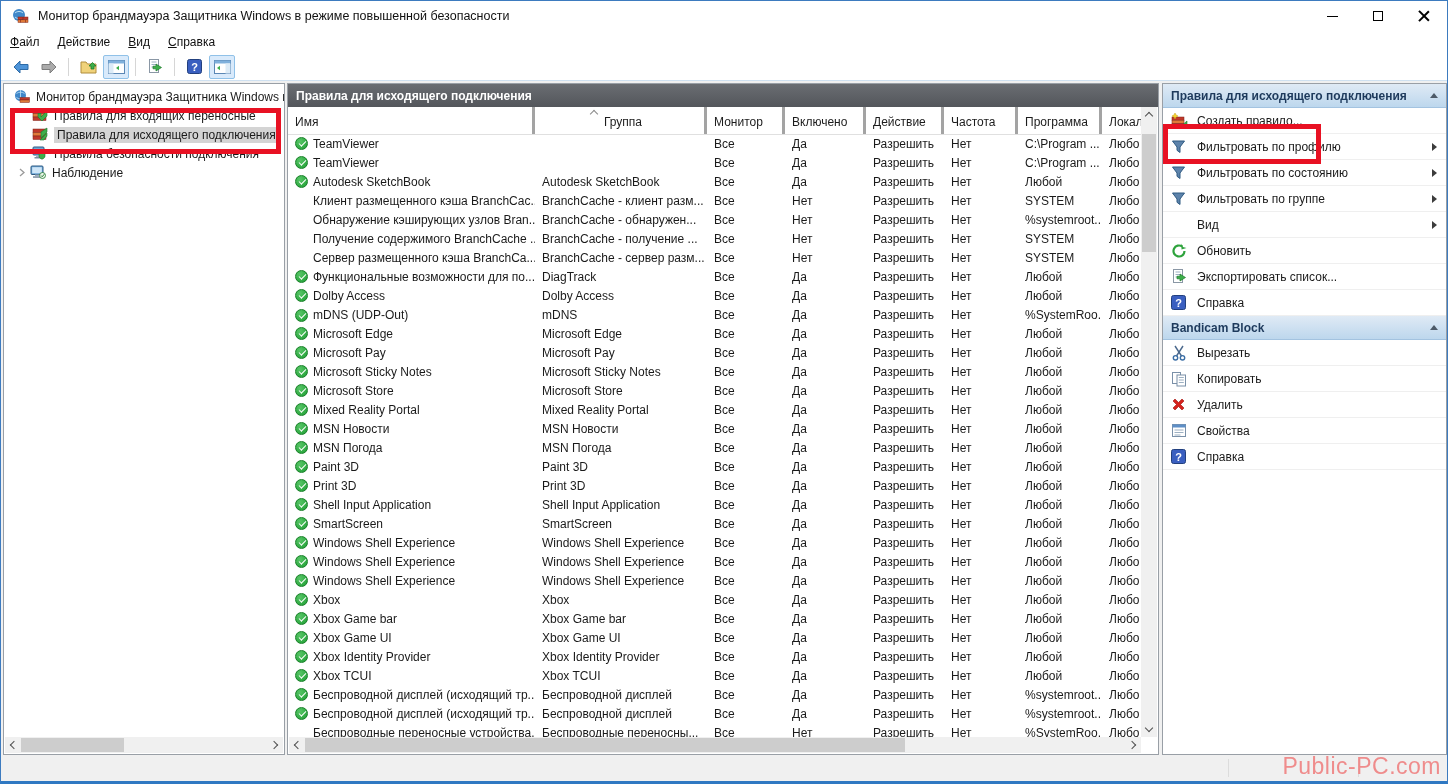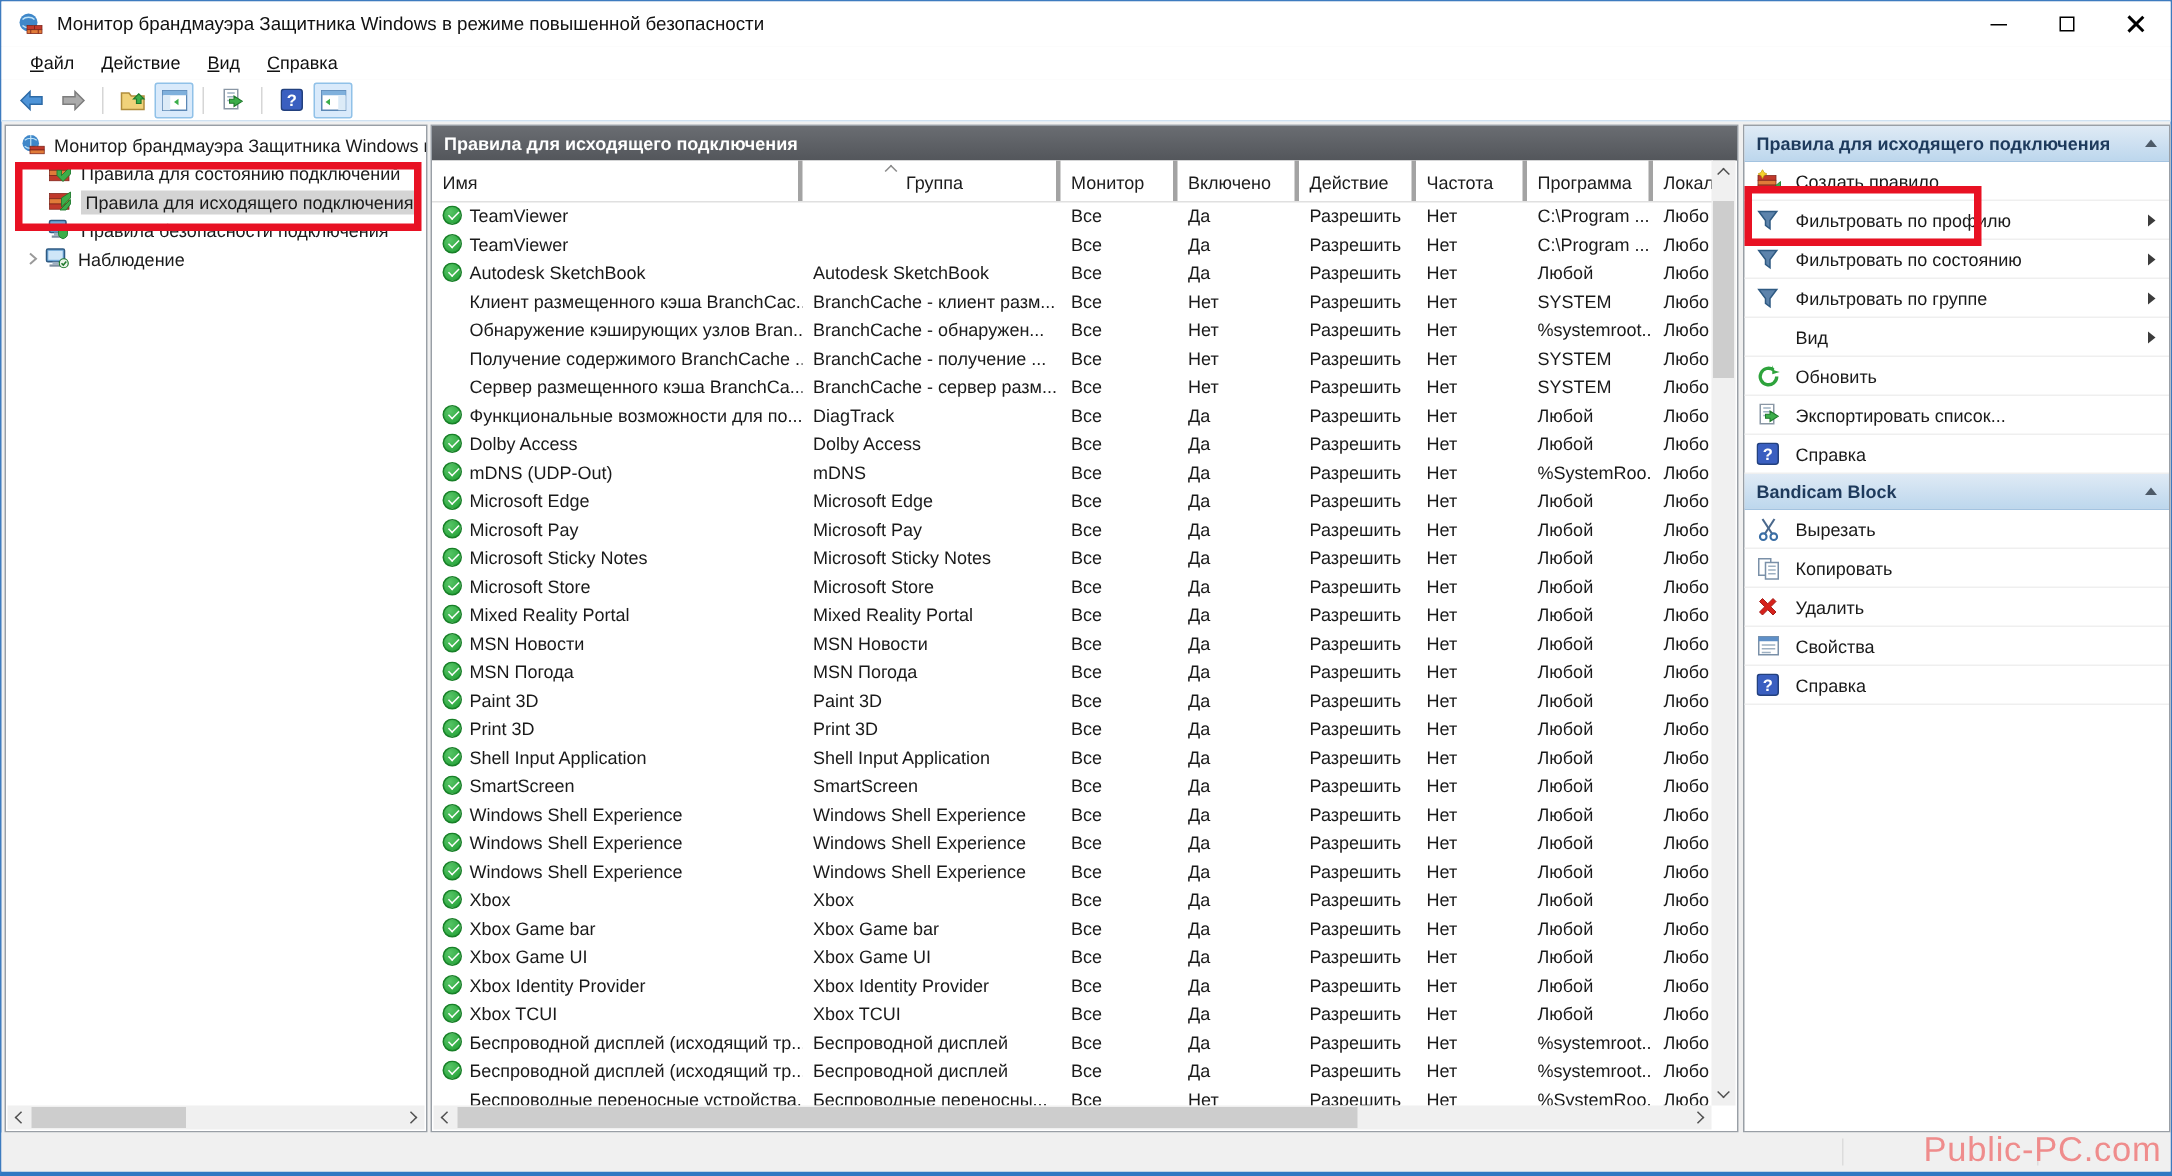--- a/index.html
+++ b/index.html
@@ -17,21 +17,21 @@
   .titlebar .title-text{margin-left:9px;font-size:12.5px;color:#111;white-space:nowrap;}
   .win-controls{position:absolute;right:0;top:0;height:30px;display:flex;}
   .win-btn{width:46px;height:30px;display:flex;align-items:center;justify-content:center;}
   .glyph-min{width:11px;height:1px;background:#000;}
   .glyph-max{width:10px;height:10px;border:1px solid #000;box-sizing:border-box;}
   .glyph-close{position:relative;width:12px;height:12px;}
   .glyph-close:before,.glyph-close:after{content:"";position:absolute;left:5px;top:-1px;width:1.6px;height:14px;background:#000;}
   .glyph-close:before{transform:rotate(45deg);} .glyph-close:after{transform:rotate(-45deg);}
 
   
-  .menubar{position:absolute;left:0;top:30px;right:0;height:22px;background:#fff;display:flex;align-items:center;padding-left:10px;}
+  .menubar{position:absolute;left:0;top:30px;right:0;height:22px;background:#fff;display:flex;align-items:center;}
   .menu-item{padding:2px 9px;color:#111;}
   .menu-item u{text-decoration:underline;}
 
   
   .toolbar{position:absolute;left:0;top:52px;right:0;height:27px;background:#fff;border-bottom:1px solid #cfe1f1;display:flex;align-items:center;padding-left:6px;}
   .tb-btn{width:24px;height:22px;display:flex;align-items:center;justify-content:center;margin:0 1px;border:1px solid transparent;border-radius:2px;}
   .tb-btn.selected{background:#d9eafb;border-color:#90c1e8;}
   .tb-sep{width:1px;height:18px;background:#d6d6d6;margin:0 5px;}
 
   
@@ -210,21 +210,21 @@
     <div class="tree-children">
       <div class="tree-item">
         <span class="t-icon">
           <svg width="16" height="14" viewBox="0 0 16 14">
             <rect x="1" y="2" width="13" height="3.5" fill="#c0392b" stroke="#7e2318" stroke-width="0.5"></rect>
             <rect x="1" y="5.5" width="13" height="3.5" fill="#e07b39" stroke="#7e2318" stroke-width="0.5"></rect>
             <rect x="1" y="9" width="13" height="3.5" fill="#c0392b" stroke="#7e2318" stroke-width="0.5"></rect>
             <path d="M15 3 l-6 6 v-3.5 h-3 v3.5 l4 4 5-5 Z" fill="#3cae4a" stroke="#1f7a2c" stroke-width="0.6"></path>
           </svg>
         </span>
-        <span class="t-label">Правила для состоянию подключений</span>
+        <span class="t-label">Правила для входящих переносные</span>
       </div>
       <div class="tree-item selected">
         <span class="t-icon">
           <svg width="16" height="14" viewBox="0 0 16 14">
             <rect x="1" y="2" width="13" height="3.5" fill="#c0392b" stroke="#7e2318" stroke-width="0.5"></rect>
             <rect x="1" y="5.5" width="13" height="3.5" fill="#e07b39" stroke="#7e2318" stroke-width="0.5"></rect>
             <rect x="1" y="9" width="13" height="3.5" fill="#c0392b" stroke="#7e2318" stroke-width="0.5"></rect>
             <path d="M8 13 l7-7 v3 l-3 4 Z M9 5 l6-4 v4 l-6 6 Z" fill="#3cae4a" stroke="#1f7a2c" stroke-width="0.6"></path>
           </svg>
         </span>
@@ -401,21 +401,21 @@
           </div>
           <div class="cell" style="width: 172px;">Dolby Access</div>
           <div class="cell" style="width: 78px;">Все</div>
           <div class="cell" style="width: 81px;">Да</div>
           <div class="cell" style="width: 78px;">Разрешить</div>
           <div class="cell" style="width: 74px;">Нет</div>
           <div class="cell" style="width: 84px;">Любой</div>
           <div class="cell" style="width: 41px;">Любо</div>
         </div>
         <div class="rule-row">
-          <div class="cell name-cell" style="width: 247px;">
+          <div class="cell name-cell" style="width: 247px; align-items: flex-end;">
             <span class="chk"></span>
             <span>mDNS (UDP-Out)</span>
           </div>
           <div class="cell" style="width: 172px;">mDNS</div>
           <div class="cell" style="width: 78px;">Все</div>
           <div class="cell" style="width: 81px;">Да</div>
           <div class="cell" style="width: 78px;">Разрешить</div>
           <div class="cell" style="width: 74px;">Нет</div>
           <div class="cell" style="width: 84px;">%SystemRoo...</div>
           <div class="cell" style="width: 41px;">Любо</div>

